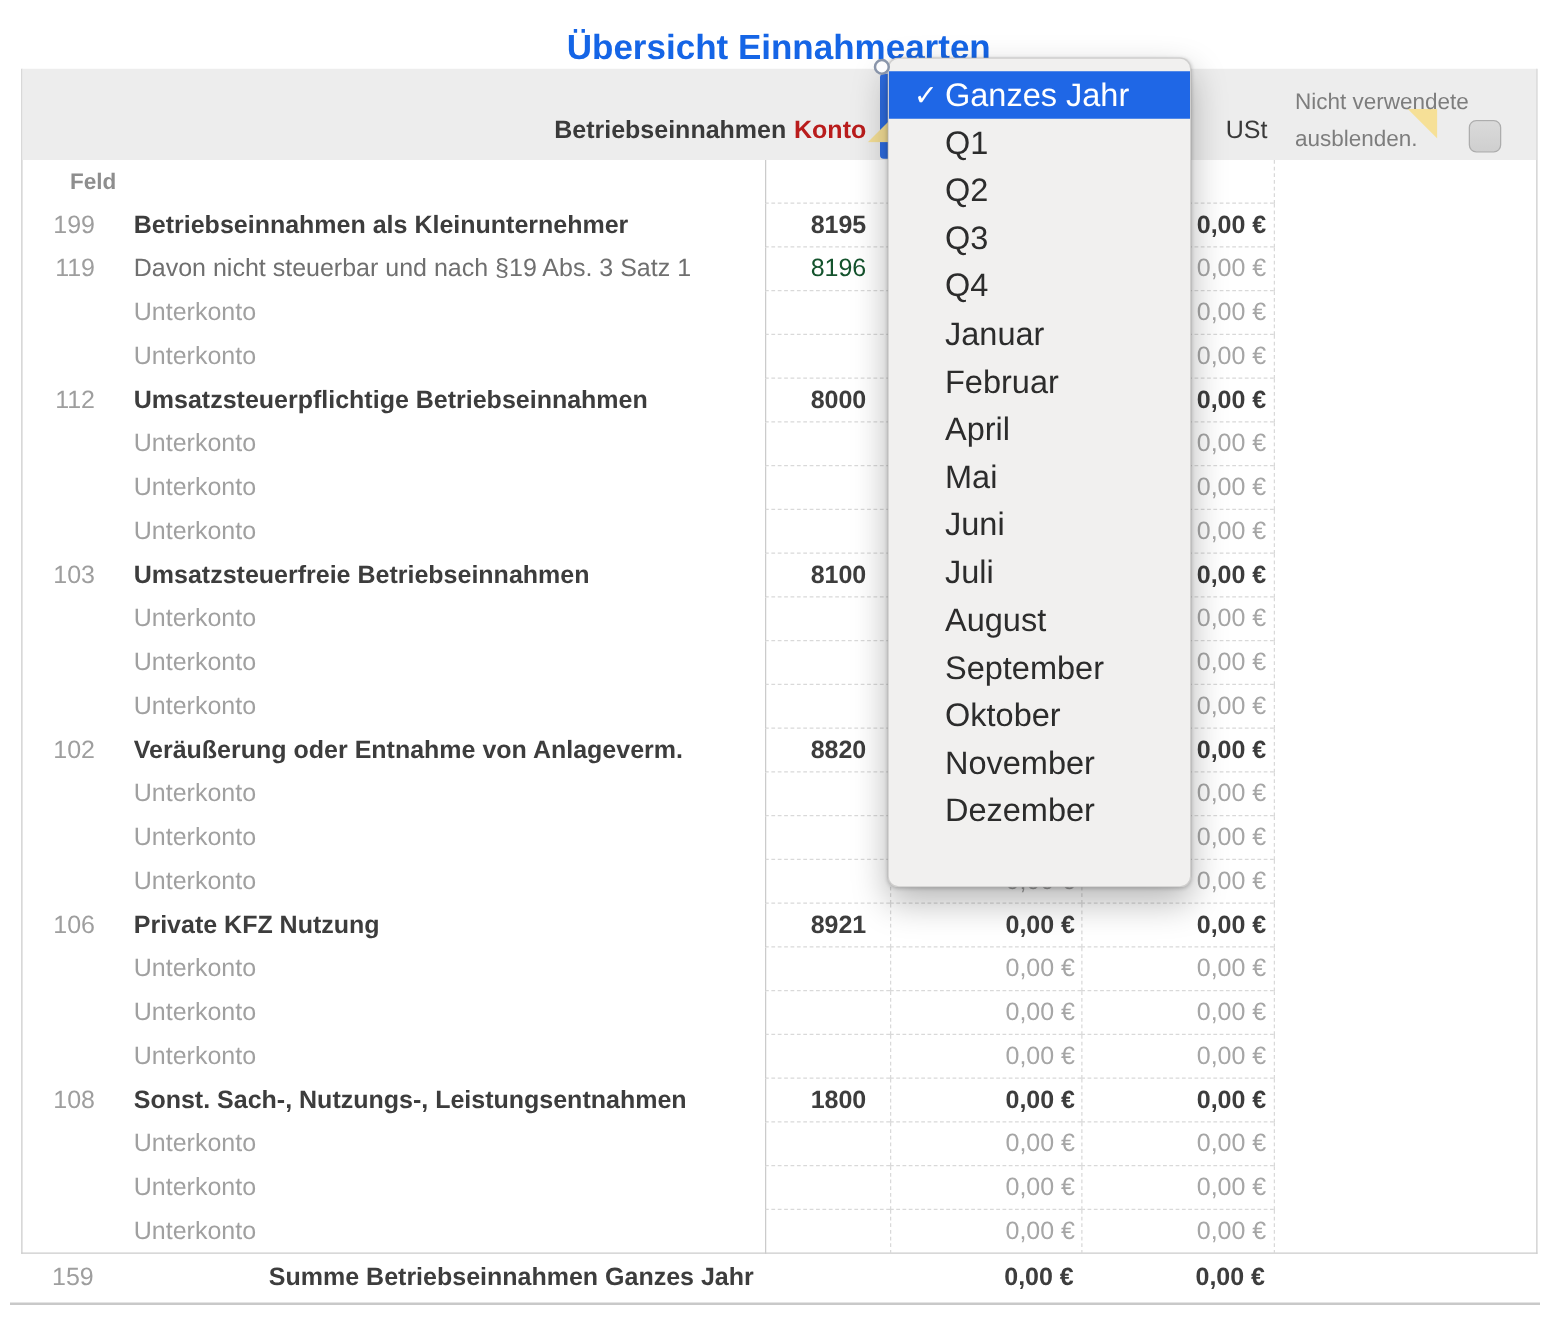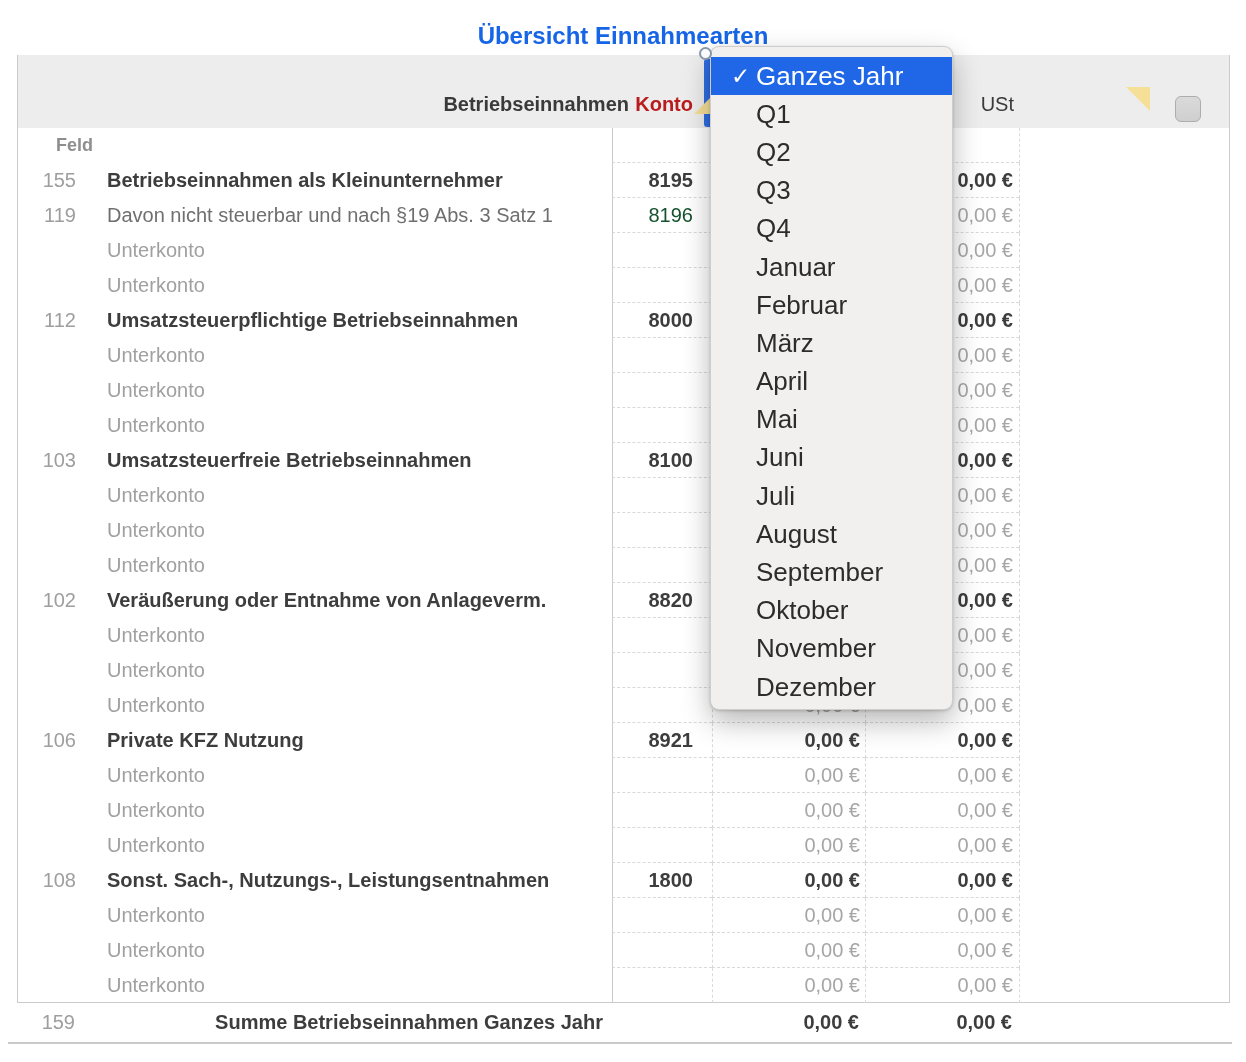--- a/index.html
+++ b/index.html
@@ -1,19 +1,19 @@
 <!DOCTYPE html>
 <html style="--title-blue: #1565e6; --highlight-blue: #1f67e6; --button-blue: #2e6de3; --header-bg: #ededed; --popup-bg: #f1f0ef; --marker-yellow: #f6e097; --line-solid: #cbcbcb; --line-dash: #d9d9d9; --text-dark: #3d3d3d;"><head>
 <meta charset="utf-8">
 <style>
   html,body{margin:0;padding:0;background:#fff;}
   .page{position:relative;width:1246px;height:1062px;background:#ffffff;overflow:hidden;
         font-family:"Liberation Sans",sans-serif;color:var(--text-dark,#3d3d3d);}
   .title{position:absolute;top:22px;left:0;width:100%;text-align:center;
-         font-size:24px;font-weight:bold;color:var(--title-blue,#1565e6);}
+         font-size:28px;font-weight:bold;color:var(--title-blue,#1565e6);}
 
   
   .frame{position:absolute;left:17px;top:55px;width:1213px;height:948px;box-sizing:border-box;
          border-left:1px solid var(--line-solid,#cbcbcb);border-right:1px solid var(--line-solid,#cbcbcb);
          border-bottom:1px solid var(--line-solid,#cbcbcb);background:#fff;}
   .thead{position:relative;height:73px;background:var(--header-bg,#ededed);}
   .h-betriebs{position:absolute;left:75px;width:536px;bottom:12px;text-align:right;
               font-size:20px;font-weight:bold;color:#3a3a3a;}
   .h-konto{position:absolute;left:535px;width:140px;bottom:12px;text-align:right;
            font-size:20px;font-weight:bold;color:#b91c1c;}
@@ -82,36 +82,40 @@
 <div class="page">
 
   <div class="title">Übersicht Einnahmearten</div>
 
   <div class="frame">
     <div class="thead">
       <div class="h-betriebs">Betriebseinnahmen</div>
       <div class="h-konto">Konto</div>
       <div class="h-ust">USt</div>
       <div class="tri tri-hide"></div>
+      <div class="hide-label">
+        <div>Nicht verwendete</div>
+        <div>ausblenden.</div>
+      </div>
       <div class="checkbox"></div>
     </div>
 
     <div class="rows">
       <div class="row feld-row">
         <div class="feld-label">Feld</div>
         <div class="c-feld"></div>
         <div class="c-text"></div>
         <div class="c-konto"></div>
         <div class="c-einnahme"></div>
         <div class="c-ust"></div>
         <div class="c-hide"></div>
       </div>
 
         <div class="row main">
-          <div class="c-feld">155</div>
+          <div class="c-feld">199</div>
           <div class="c-text">Betriebseinnahmen als Kleinunternehmer</div>
           <div class="c-konto">8195</div>
           <div class="c-einnahme">0,00 €</div>
           <div class="c-ust">0,00 €</div>
           <div class="c-hide"></div>
         </div>
 
         <div class="row dim">
           <div class="c-feld">119</div>
           <div class="c-text">Davon nicht steuerbar und nach §19 Abs. 3 Satz 1</div>
@@ -365,24 +369,20 @@
       <div class="menu-item">
         <span class="check"></span>
         <span class="mlabel">Januar</span>
       </div>
 
       <div class="menu-item">
         <span class="check"></span>
         <span class="mlabel">Februar</span>
       </div>
 
-      <div class="menu-item">
-        <span class="check"></span>
-        <span class="mlabel">März</span>
-      </div>
 
       <div class="menu-item">
         <span class="check"></span>
         <span class="mlabel">April</span>
       </div>
 
       <div class="menu-item">
         <span class="check"></span>
         <span class="mlabel">Mai</span>
       </div>

